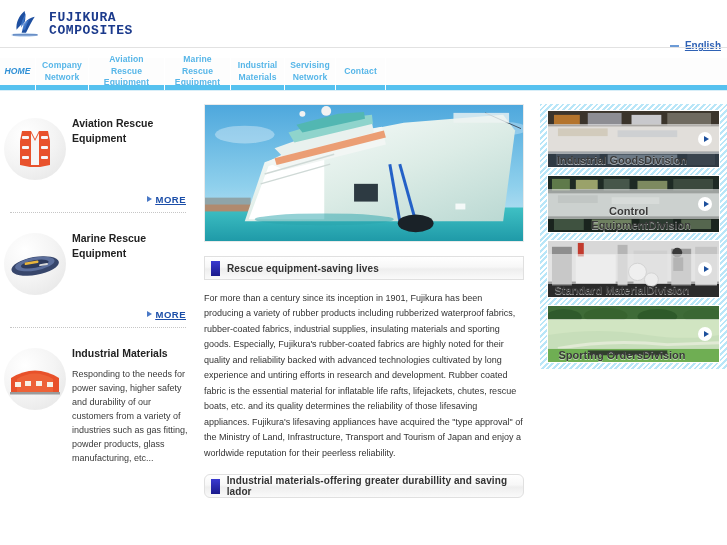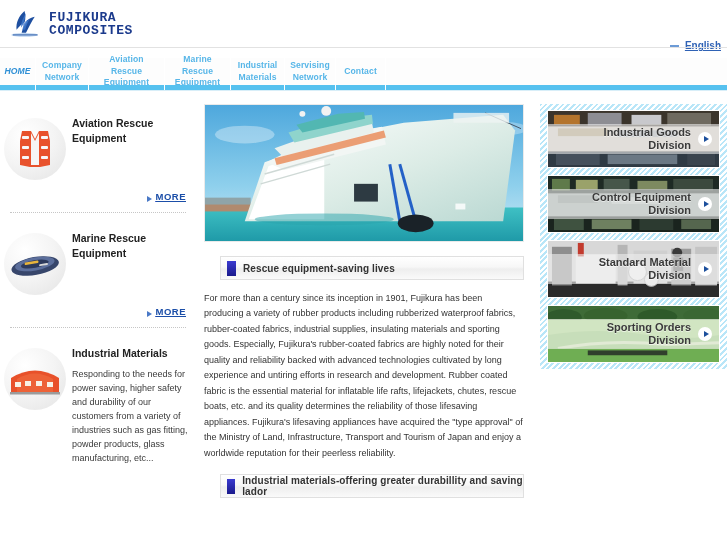--- a/index.html
+++ b/index.html
@@ -56,58 +56,58 @@
     width:62px; height:62px; border-radius:50%; flex:0 0 62px;
     background: radial-gradient(circle at 34% 28%, #ffffff 0%, #f4f4f4 48%, #e3e3e3 100%);
     position:relative; overflow:hidden; margin-top:4px;
   }
   .card-body { flex:1 1 auto; padding-top:2px; }
   .card-title {
     font-size:10.5px; font-weight:bold; color:#222; line-height:1.45; margin-bottom:7px;
   }
   .card-desc { font-size:9px; color:#3a3a3a; line-height:1.55; }
   .more-row { text-align:right; padding:8px 6px 4px 0; }
-  .more-link { display:inline-flex; align-items:flex-end; gap:4px; }
+  .more-link { display:inline-flex; align-items:center; gap:4px; }
   .more-tri { width:0;height:0;border-left:5px solid #4a79c7;border-top:3.5px solid transparent;border-bottom:3.5px solid transparent; }
   .more-link span { font-size:9.5px; font-weight:bold; color:#1b4ea8; text-decoration:underline; letter-spacing:0.5px; }
   .dotted-sep { border-top:1px dotted #c6c6c6; margin:2px 6px 0 6px; height:1px; }
 
   
   .vest { position:absolute; left:50%; top:50%; transform:translate(-50%,-50%); width:34px; height:44px; }
   .raft { position:absolute; left:50%; top:52%; transform:translate(-50%,-50%) rotate(-10deg); width:52px; height:26px; }
   .tent { position:absolute; left:50%; top:52%; transform:translate(-50%,-50%); width:54px; height:30px; }
 
   
   .center-col { position:absolute; left:204px; top:0; width:320px; }
   .hero { width:320px; height:138px; position:relative; overflow:hidden; border:1px solid #eaeaea; }
   .headline {
     margin-top:14px; height:24px; display:flex; align-items:center;
     background:linear-gradient(180deg,#ffffff 0%, #f7f7f7 45%, #eeeeee 55%, #fafafa 100%);
-    border:1px solid #e0e0e0; padding-left:6px;margin-left:16px;
+    border:1px solid #e0e0e0; padding-left:6px;
   }
   .headline .marker { width:9px; height:15px; background:linear-gradient(180deg,#3a3ad0,#1a1a8c); margin-right:7px; }
   .headline .h-text { font-size:10px; font-weight:bold; color:#333; letter-spacing:0.1px; }
   .body-text { font-size:9px; color:#333; line-height:1.72; margin-top:11px; text-align:left; }
-  .headline.second { margin-top:13px; }
+  .headline.second { margin-top:13px;border-radius:6px; }
 
   
   .right-col { position:absolute; left:540px; top:0; width:187px; }
   .stripe-box {
     background-color:#e6f6fd;
     background-image:repeating-linear-gradient(-45deg, #ffffff 0 2px, #b9e6f8 2px 4px);
     padding:6px 7px;
   }
   .banner {
     position:relative; width:100%; height:58px; margin-bottom:7px; overflow:hidden;
     background:#777; border:1px solid #ffffff;
   }
   .banner:last-child { margin-bottom:0; }
   .banner .bn-label {
     position:absolute; right:26px; top:0; bottom:0; width:140px;
-    display:flex; flex-direction:column; align-items:flex-end; justify-content:center;
+    display:flex; flex-direction:row; align-items:flex-end; justify-content:center;
     text-align:right; padding-right:2px;
   }
   .banner .bn-label b {
     font-size:11px; font-weight:bold; color:#3a3a3a; line-height:1.22;
     text-shadow:0 1px 0 rgba(255,255,255,0.55);
   }
   .banner .bn-arrow {
     position:absolute; right:7px; top:50%; transform:translateY(-50%);
     width:14px; height:14px; border-radius:50%; background:#ffffff;
     display:flex; align-items:center; justify-content:center;

